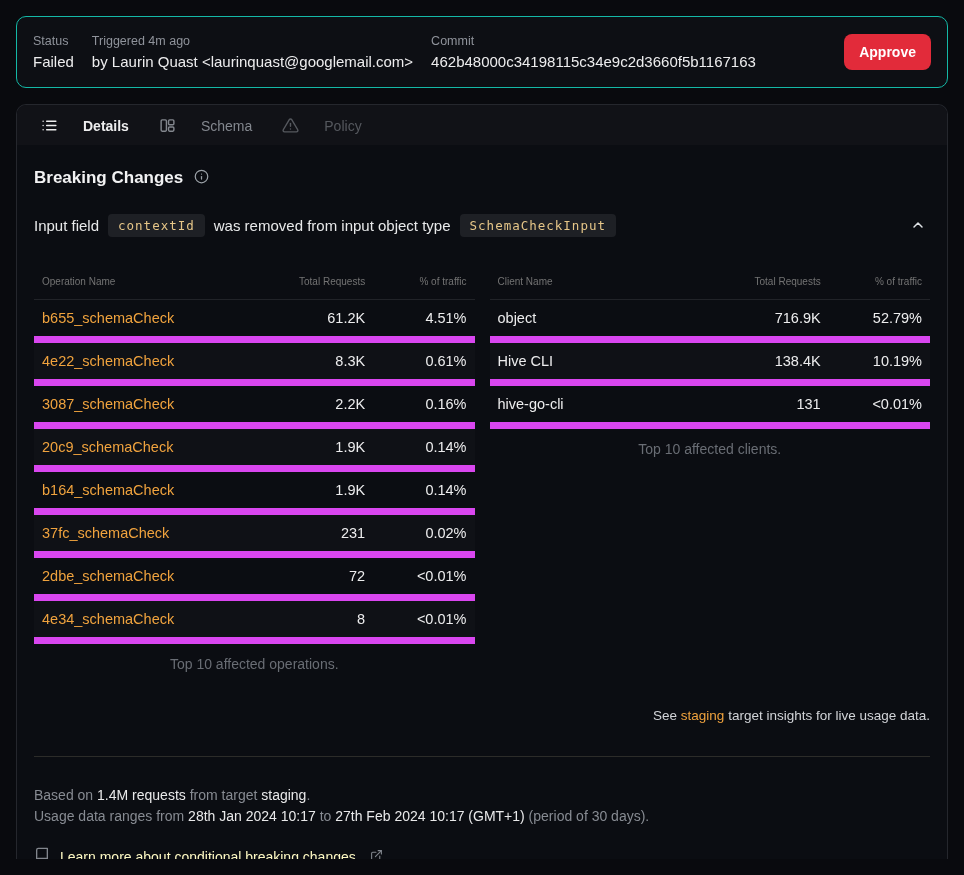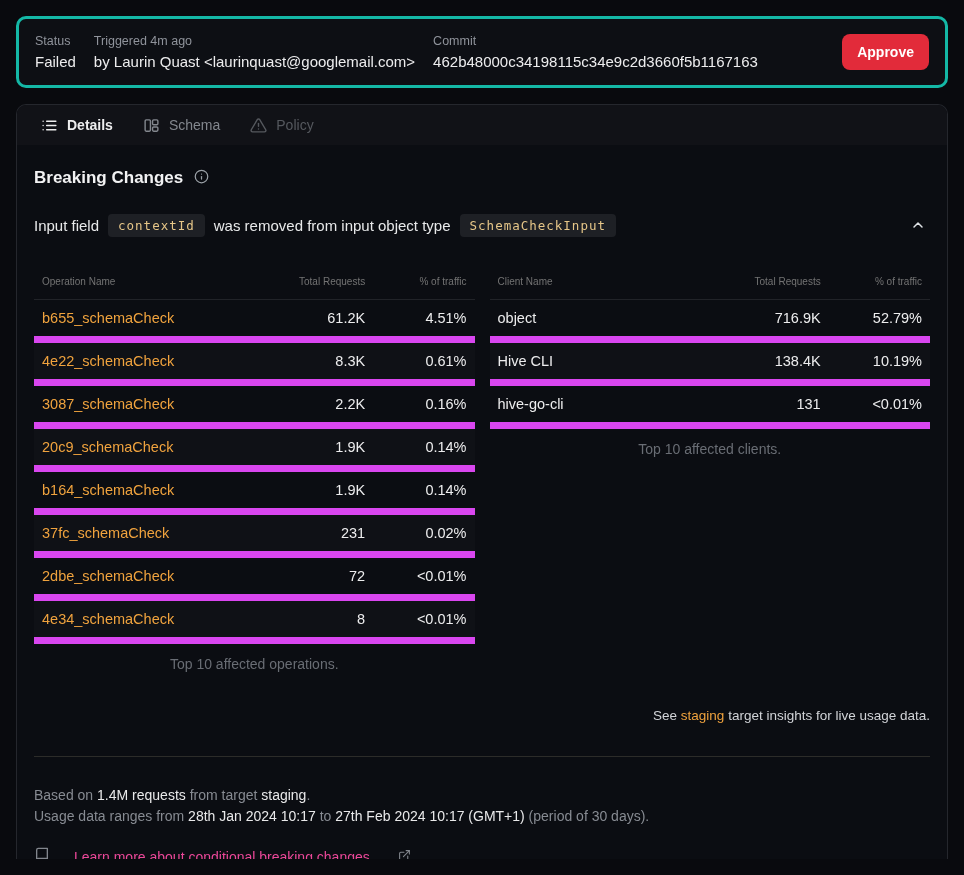--- a/index.html
+++ b/index.html
@@ -9,21 +9,21 @@
     font-family:"Liberation Sans", sans-serif;
     padding:16px;
     display:flex; flex-direction:column;
     overflow:hidden;
     color:#ededee;
   }
   
   .header-card {
     height:72px; flex:none;
     background:#0d0f14;
-    border:3px solid #14b8a6;
+    border:1px solid #14b8a6;
     border-radius:10px;
     display:flex; align-items:center;
     padding:0 16px;
     margin-bottom:16px;
   }
   .hcol { margin-right:18px; }
   .hlabel { font-size:12.5px; color:#8f939b; line-height:15px; margin-bottom:3px; }
   .hvalue { font-size:15px; color:#ededee; line-height:19px; white-space:nowrap; }
   .approve {
     margin-left:auto;
@@ -58,21 +58,21 @@
     font-size:13.5px; color:#ededee;
     cursor:pointer; white-space:nowrap;
   }
   .warn-glyph { color:#d9a514; font-size:13px; }
   .tabs-row {
     height:40px; flex:none;
     background:#111217;
     display:flex; align-items:center;
     padding:0 24px; gap:30px;
   }
-  .tab-item { display:flex; align-items:center; gap:9px; font-size:14px; cursor:pointer; }
+  .tab-item { display:flex; align-items:flex-end; gap:25px; font-size:14px; cursor:pointer; }
   .tab-item.active { color:#ededee; font-weight:700; }
   .tab-item.idle   { color:#83878e; }
   .tab-item.dim    { color:#55585e; }
   .tab-item svg { display:block; }
   
   .content { padding:0 17px; flex:1; }
   .bc-heading-row { margin-top:23px; display:flex; align-items:center; gap:11px; }
   .bc-heading { font-size:17px; font-weight:700; color:#f2f2f3; }
   .change-row {
     margin-top:25px;
@@ -111,22 +111,22 @@
   a.op-link { color:#f0a33e; text-decoration:none; cursor:pointer; }
   td.cell-white { color:#ededee; }
   .tbl-caption { margin-top:12px; text-align:center; color:#696d74; font-size:14px; }
   
   .insights-note { margin-top:36px; text-align:right; font-size:13.5px; color:#d2d4d8; }
   .insights-note a { color:#f0a33e; text-decoration:none; cursor:pointer; }
   .divider { margin-top:33px; border-top:1px solid #2c2c29; }
   .footer-text { margin-top:28px; font-size:14px; line-height:20.5px; color:#878b92; }
   .footer-text .w { color:#e9e9ea; }
   .learn-more {
-    margin-top:21px; display:flex; align-items:center; gap:24px;
-    font-size:14px; color:#ec4899; cursor:pointer;
+    margin-top:21px; display:flex; align-items:center; gap:10px;
+    font-size:14px; color:#fef9c3; cursor:pointer;
   }
   svg { flex:none; }
 </style>
 </head>
 <body>
 
 <div class="header-card">
   <div class="hcol">
     <div class="hlabel">Status</div>
     <div class="hvalue">Failed</div>

